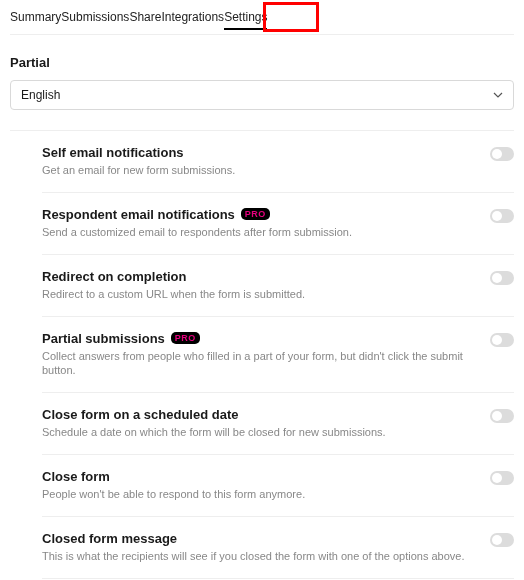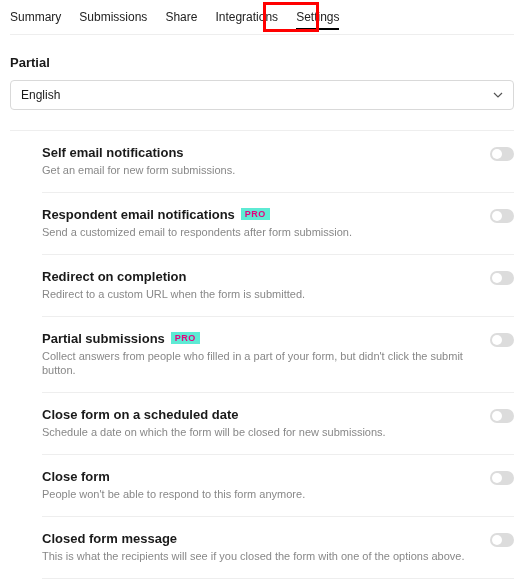--- a/index.html
+++ b/index.html
@@ -7,21 +7,20 @@
     margin: 0;
     font-family: -apple-system, BlinkMacSystemFont, "Segoe UI", Arial, sans-serif;
     font-size: 12px;
     color: #1a1a1a;
     background: #fff;
     width: 524px;
   }
   .wrap { padding: 8px 10px 20px 10px; }
   .tabs {
     display: flex;
-    gap: 18px;
     border-bottom: 1px solid #eee;
     padding: 0 0 8px 0;
     margin-bottom: 20px;
     position: relative;
   }
   .tab {
     font-size: 12px;
     color: #222;
     padding: 2px 0;
     cursor: pointer;
@@ -60,27 +59,27 @@
     display: flex;
     align-items: center;
     gap: 6px;
   }
   .desc {
     color: #888;
     font-size: 11px;
     line-height: 1.35;
   }
   .badge-pro {
-    background: #5eead4;
+    background: #000000;
     color: #e6007e;
     font-size: 9px;
     font-weight: 700;
     letter-spacing: 0.5px;
     padding: 1px 4px;
-    border-radius: 0;
+    border-radius: 5px;
   }
   .select {
     margin-top: 10px;
     width: 100%;
     border: 1px solid #d9d9d9;
     border-radius: 4px;
     padding: 7px 10px;
     display: flex;
     align-items: center;
     justify-content: space-between;

